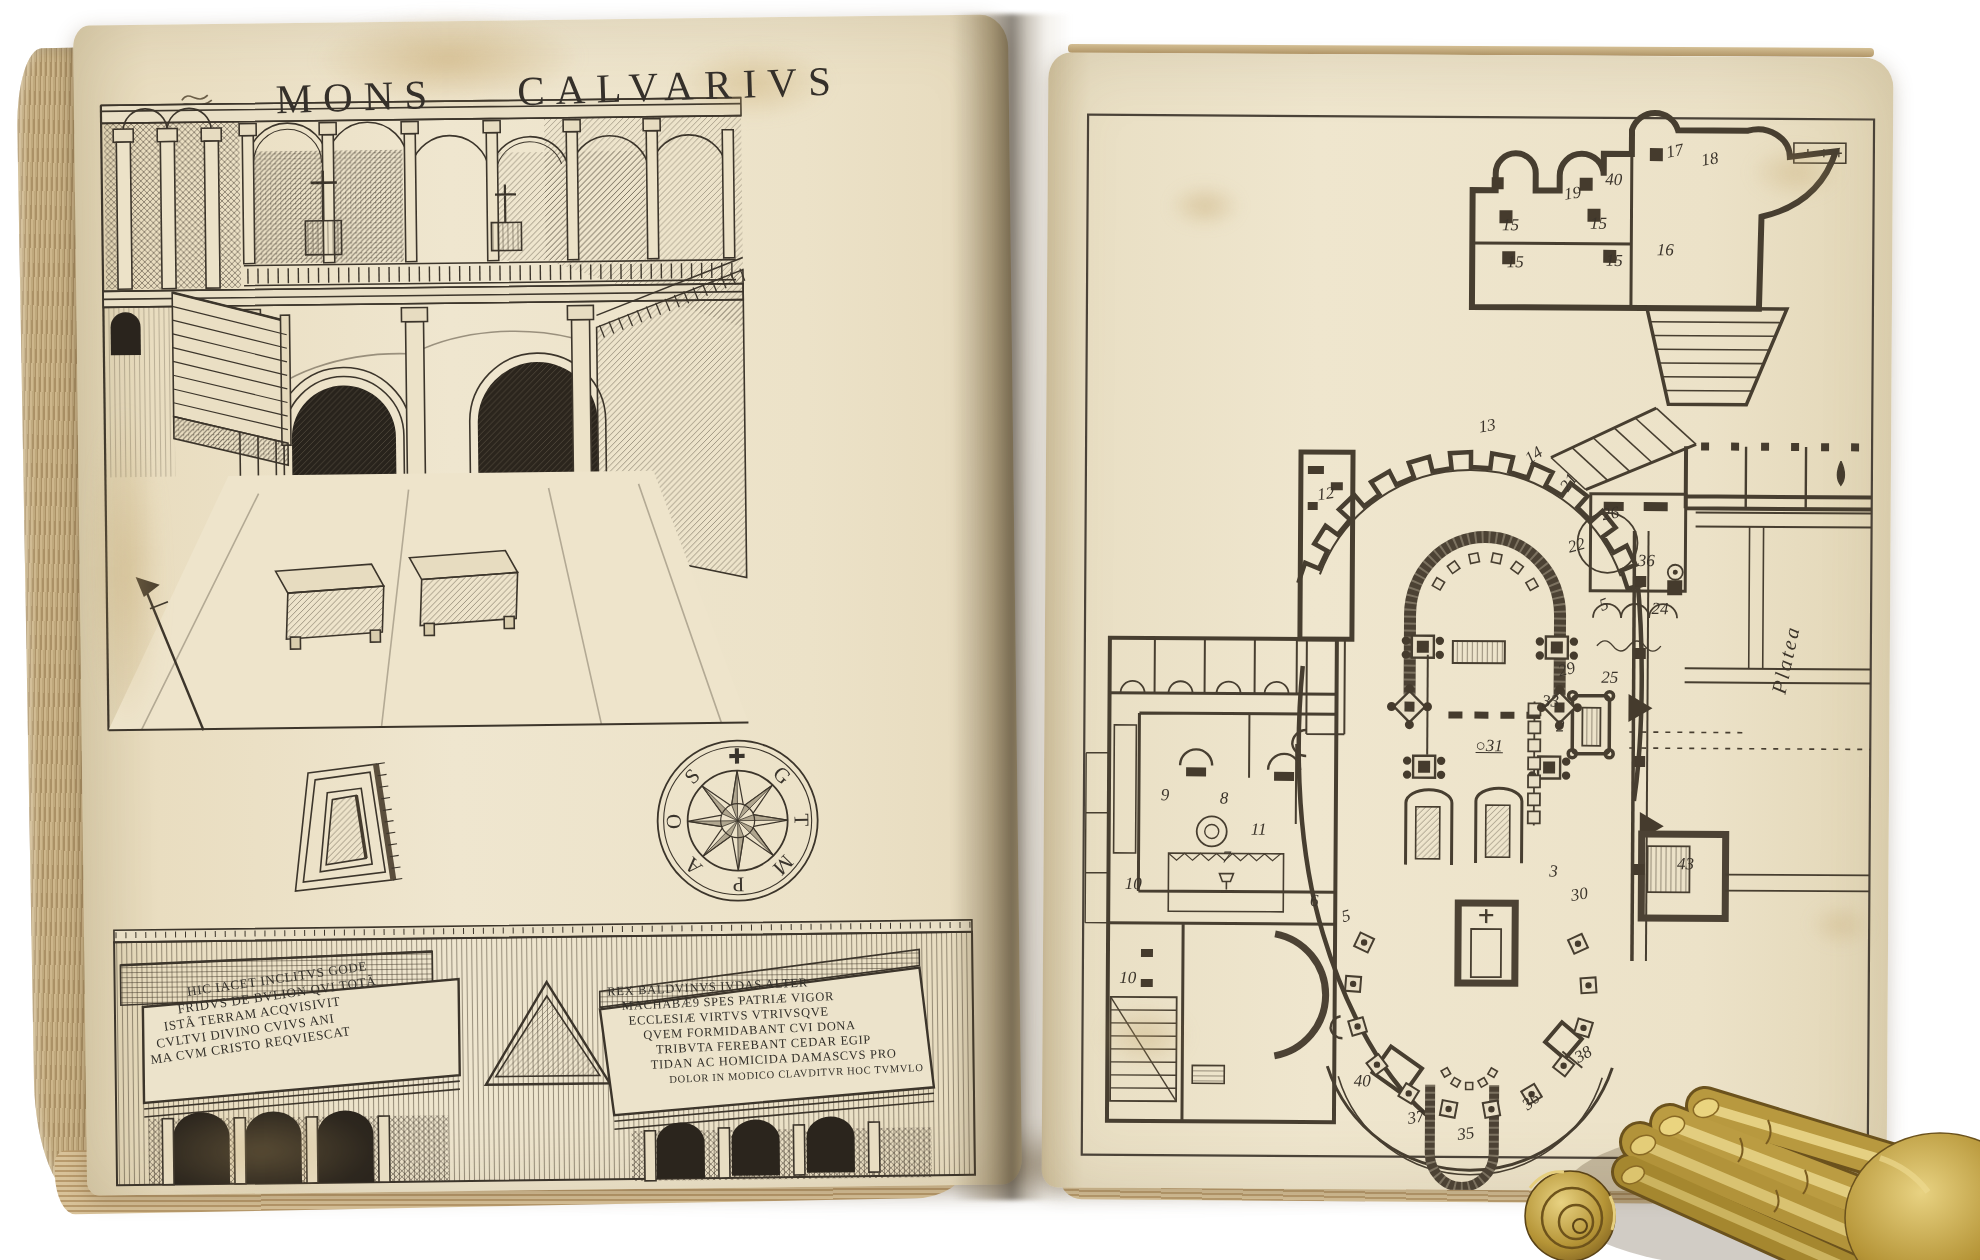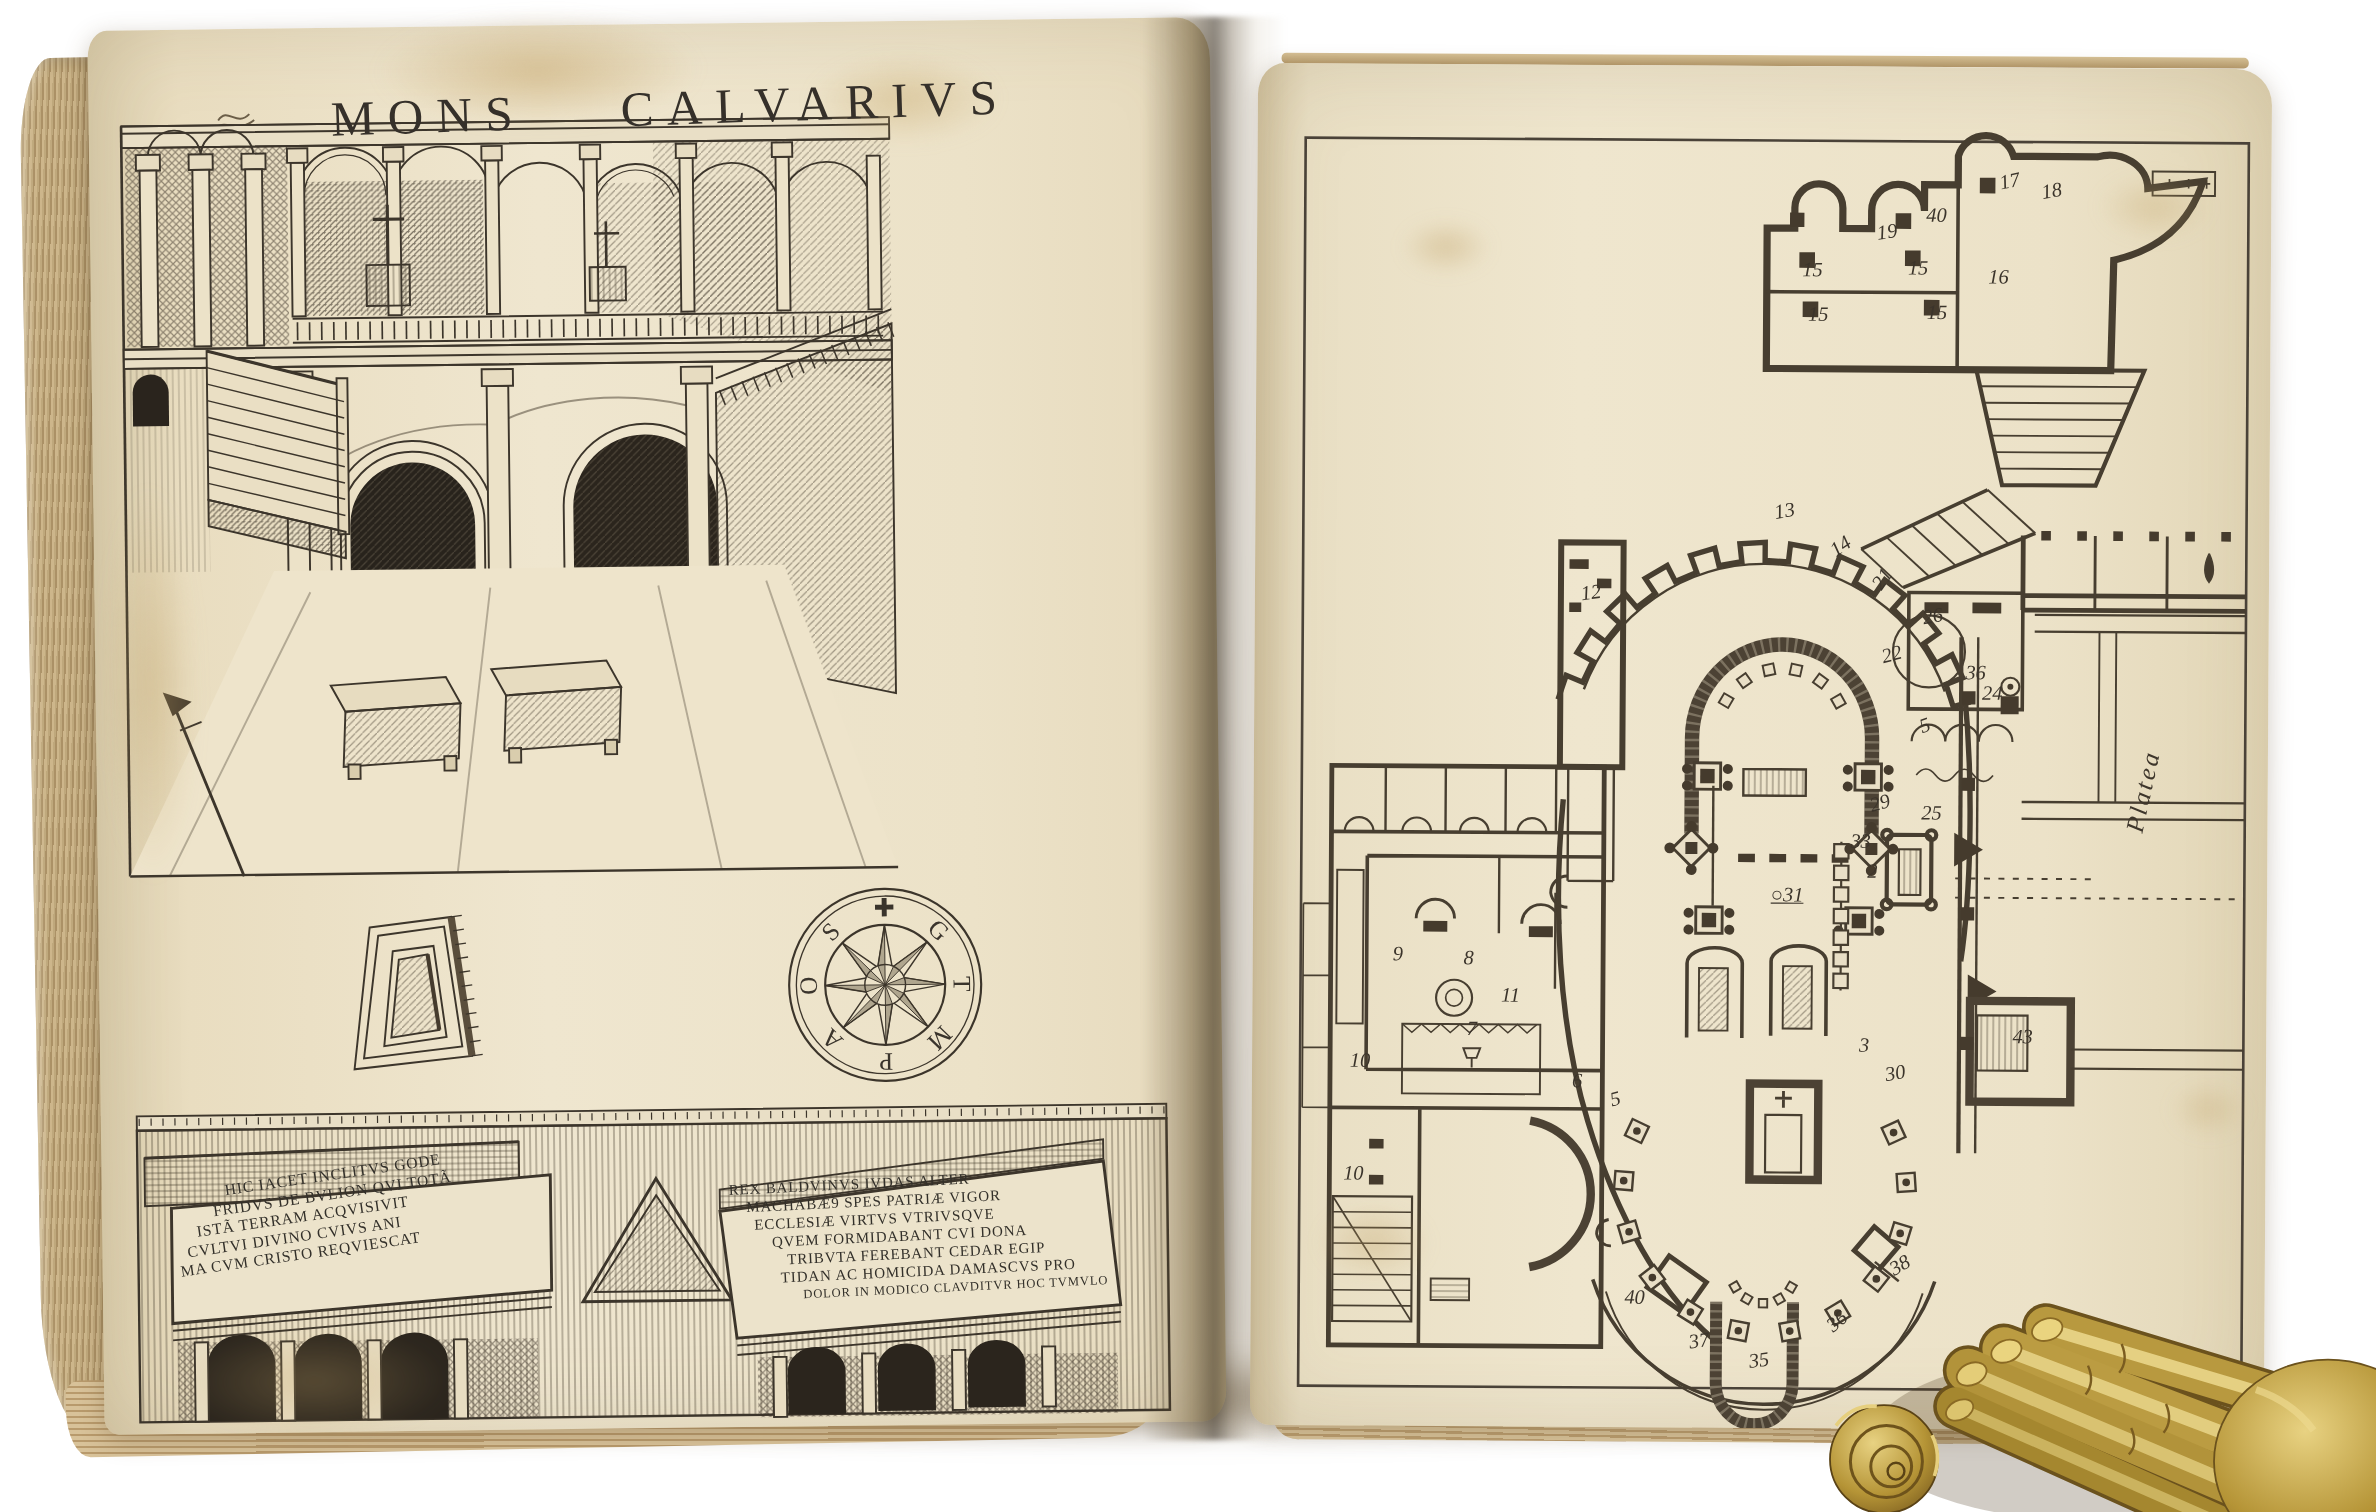--- a/index.html
+++ b/index.html
@@ -735,32 +735,32 @@
     </svg>
 
     <div class="platea">Platea</div>
     <div style="position:absolute;left:0;top:0;width:100%;height:100%;z-index:3;">
         <span class="plan-num" style="left: 627px; top: 95px; transform: translate(-50%, -50%) rotate(-12deg);">17</span>
         <span class="plan-num" style="left: 662px; top: 103px; transform: translate(-50%, -50%) rotate(-10deg);">18</span>
         <span class="plan-num" style="left: 566px; top: 124px;">40</span>
         <span class="plan-num" style="left: 525px; top: 138px; transform: translate(-50%, -50%) rotate(-8deg);">19</span>
         <span class="plan-num" style="left: 463px; top: 170px;">15</span>
         <span class="plan-num" style="left: 551px; top: 168px;">15</span>
-        <span class="plan-num" style="left: 618px; top: 175px;">16</span>
+        <span class="plan-num" style="left: 618px; top: 194px;">16</span>
         <span class="plan-num" style="left: 468px; top: 207px;">15</span>
         <span class="plan-num" style="left: 567px; top: 205px;">15</span>
         <span class="plan-num" style="left: 441px; top: 371px; transform: translate(-50%, -50%) rotate(-10deg);">13</span>
         <span class="plan-num" style="left: 488px; top: 400px; transform: translate(-50%, -50%) rotate(-35deg);">14</span>
         <span class="plan-num" style="left: 523px; top: 427px; transform: translate(-50%, -50%) rotate(-55deg);">21</span>
         <span class="plan-num" style="left: 280px; top: 440px; transform: translate(-50%, -50%) rotate(-8deg);">12</span>
         <span class="plan-num" style="left: 565px; top: 458px; transform: translate(-50%, -50%) rotate(-10deg);">26</span>
         <span class="plan-num" style="left: 531px; top: 490px; transform: translate(-50%, -50%) rotate(-15deg);">22</span>
         <span class="plan-num" style="left: 601px; top: 505px;">36</span>
         <span class="plan-num" style="left: 559px; top: 549px; transform: translate(-50%, -50%) rotate(-20deg);">5</span>
-        <span class="plan-num" style="left: 597px; top: 522px; padding-left: 36px;">24</span>
+        <span class="plan-num" style="left: 597px; top: 553px; padding-left: 36px;">24</span>
         <span class="plan-num" style="left: 522px; top: 614px; transform: translate(-50%, -50%) rotate(-15deg);">29</span>
         <span class="plan-num" style="left: 565px; top: 622px;">25</span>
         <span class="plan-num" style="left: 506px; top: 646px; font-style: italic;">33</span>
         <span class="plan-num" style="left: 516px; top: 671px;">2</span>
         <span class="plan-num" style="left: 445px; top: 691px; text-decoration: underline;">○31</span>
         <span class="plan-num" style="left: 121px; top: 742px;">9</span>
         <span class="plan-num" style="left: 180px; top: 745px;">8</span>
         <span class="plan-num" style="left: 215px; top: 776px;">11</span>
         <span class="plan-num" style="left: 183px; top: 804px;">7</span>
         <span class="plan-num" style="left: 90px; top: 831px;">10</span>

